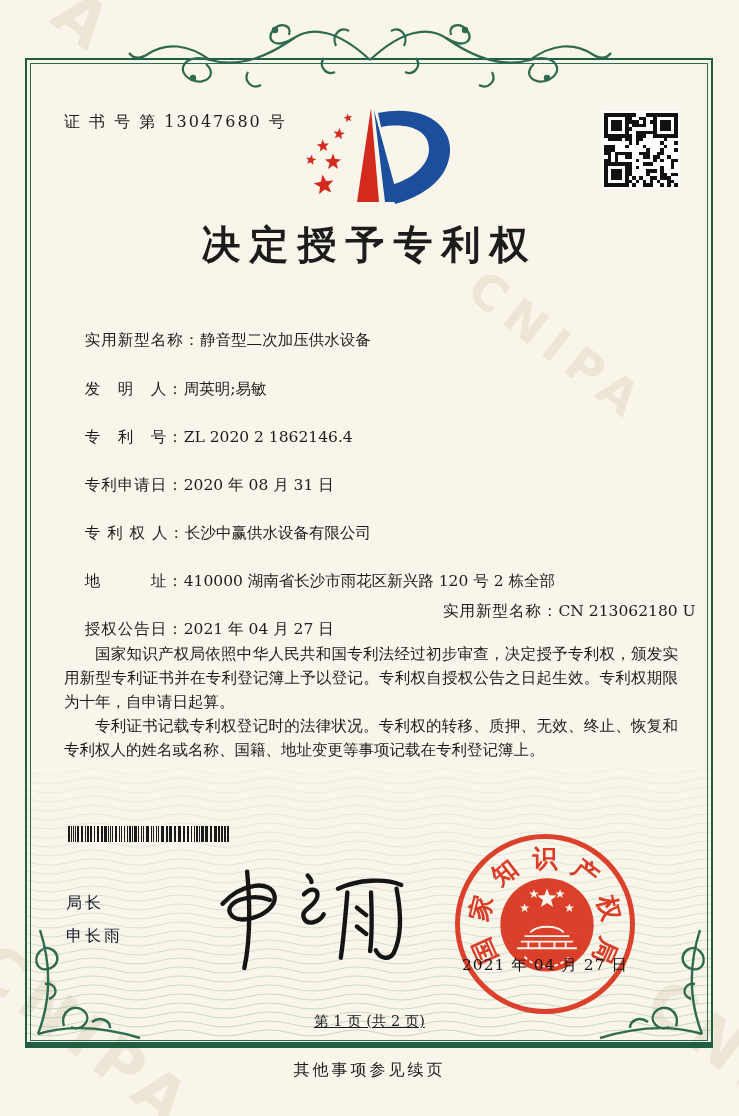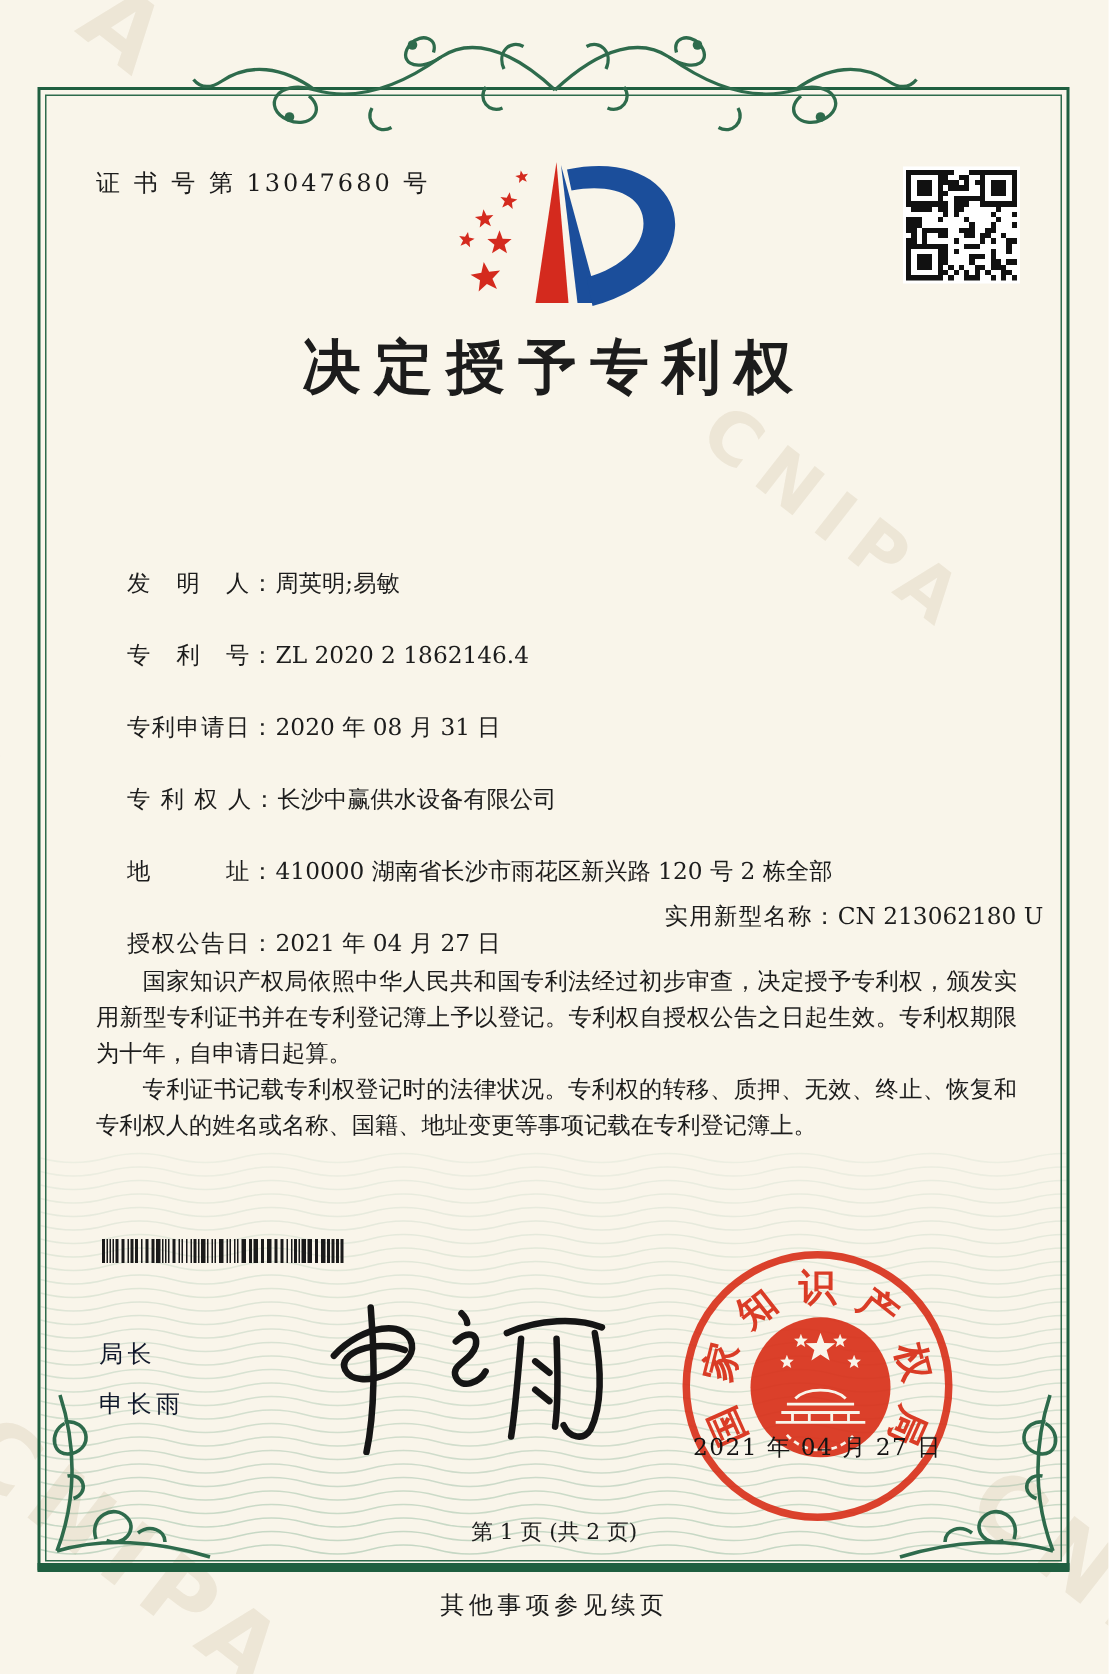--- a/index.html
+++ b/index.html
@@ -71,21 +71,21 @@
     position:absolute; left:50%; top:50%;
     font-size:25px; font-weight:bold; color:rgba(216,49,27,0.95);
     font-family:"DejaVu Serif","Liberation Serif",serif;
   }
   .seal-date{
     position:absolute; left:438px; top:955px; width:214px; text-align:center;
     font-size:15.5px; letter-spacing:1px; color:#141414; white-space:pre;
   }
   .page-info{
     position:absolute; left:0; top:1012px; width:739px; text-align:center;
-    font-size:14.5px; white-space:pre;
+    font-size:14.5px; white-space:pre;text-decoration:underline;
   }
   .footer-note{
     position:absolute; left:0; top:1060px; width:739px; text-align:center;
     font-size:16px; letter-spacing:3px; white-space:pre;
   }
 </style>
 </head>
 <body>
 
 <div class="page">
@@ -407,20 +407,23 @@
       <rect x="1" y="20" width="1" height="1" fill="#111"></rect>
       <rect x="2" y="20" width="1" height="1" fill="#111"></rect>
       <rect x="3" y="20" width="1" height="1" fill="#111"></rect>
       <rect x="4" y="20" width="1" height="1" fill="#111"></rect>
       <rect x="5" y="20" width="1" height="1" fill="#111"></rect>
       <rect x="6" y="20" width="1" height="1" fill="#111"></rect>
     </svg>
 
   <div class="title">决定授予专利权</div>
 
+  <div class="field-row" style="top:312px;">
+    <span class="lab">实用新型名称：</span><span>静音型二次加压供水设备</span>
+  </div>
   <div class="field-row" style="top:361px;">
     <span class="lab">发　明　人：</span><span>周英明;易敏</span>
   </div>
   <div class="field-row" style="top:409px;">
     <span class="lab">专　利　号：</span><span>ZL 2020 2 1862146.4</span>
   </div>
   <div class="field-row" style="top:457px;">
     <span class="lab">专利申请日：</span><span>2020 年 08 月 31 日</span>
   </div>
   <div class="field-row" style="top:505px;">

